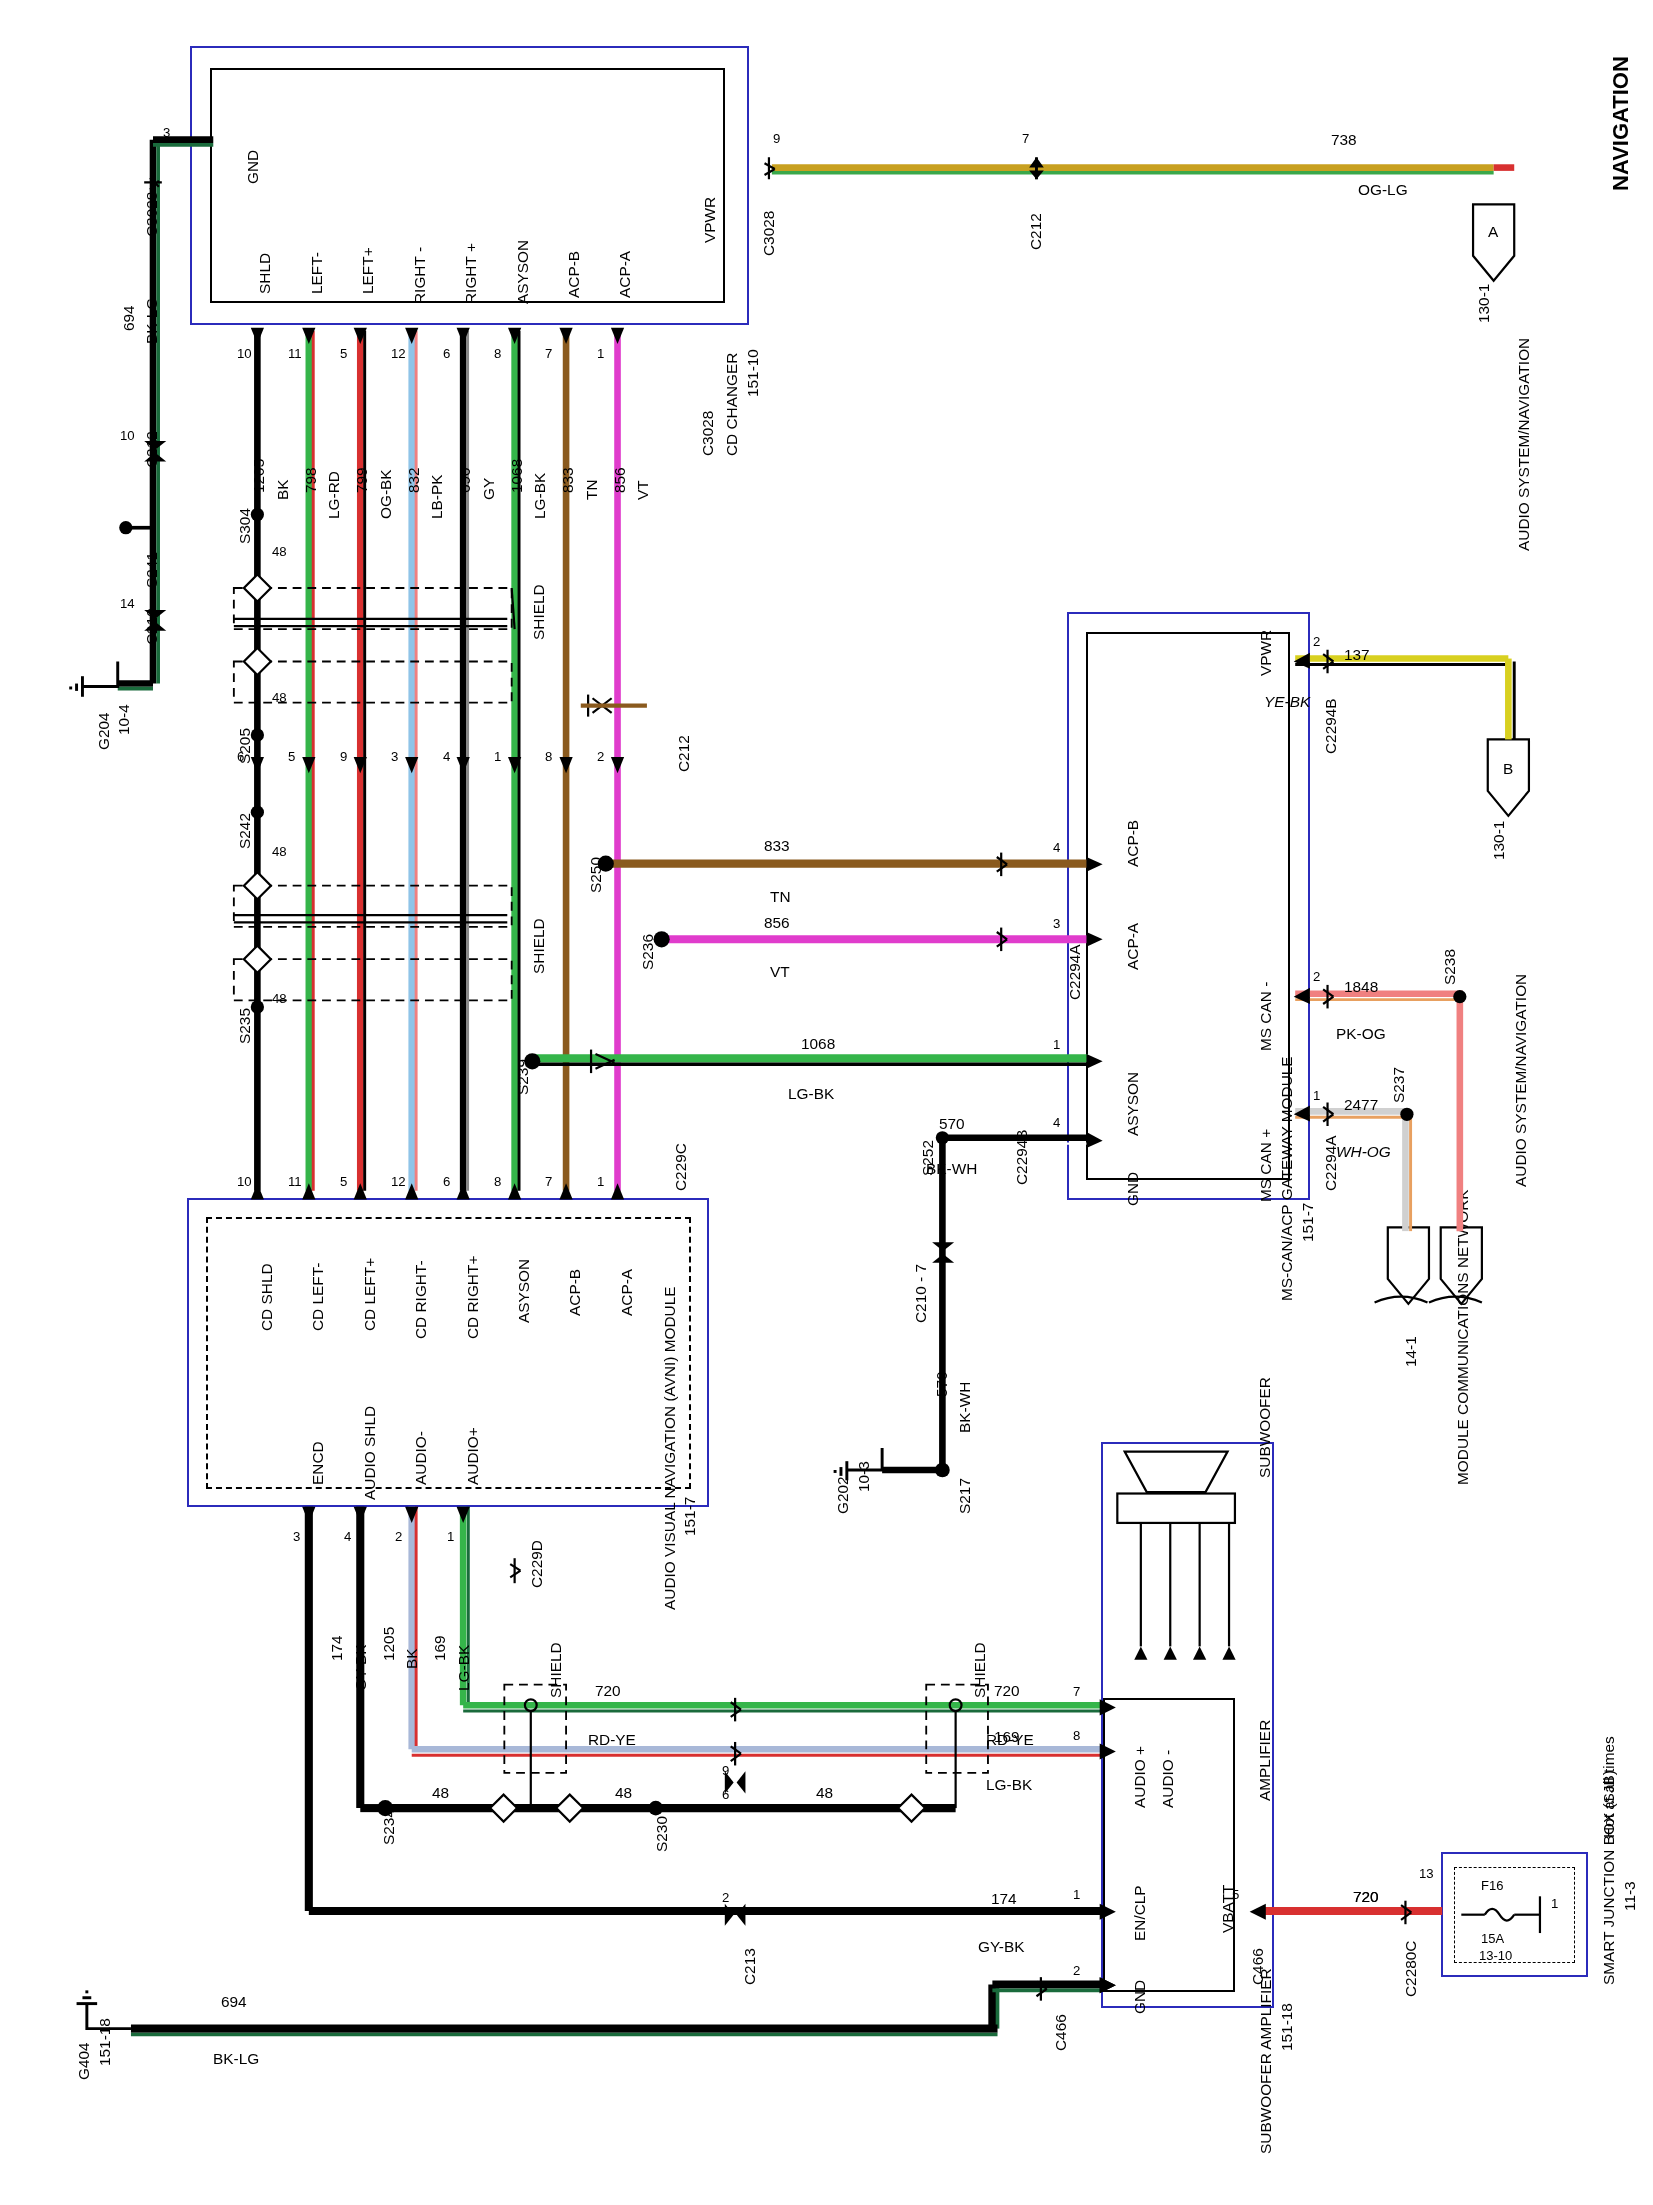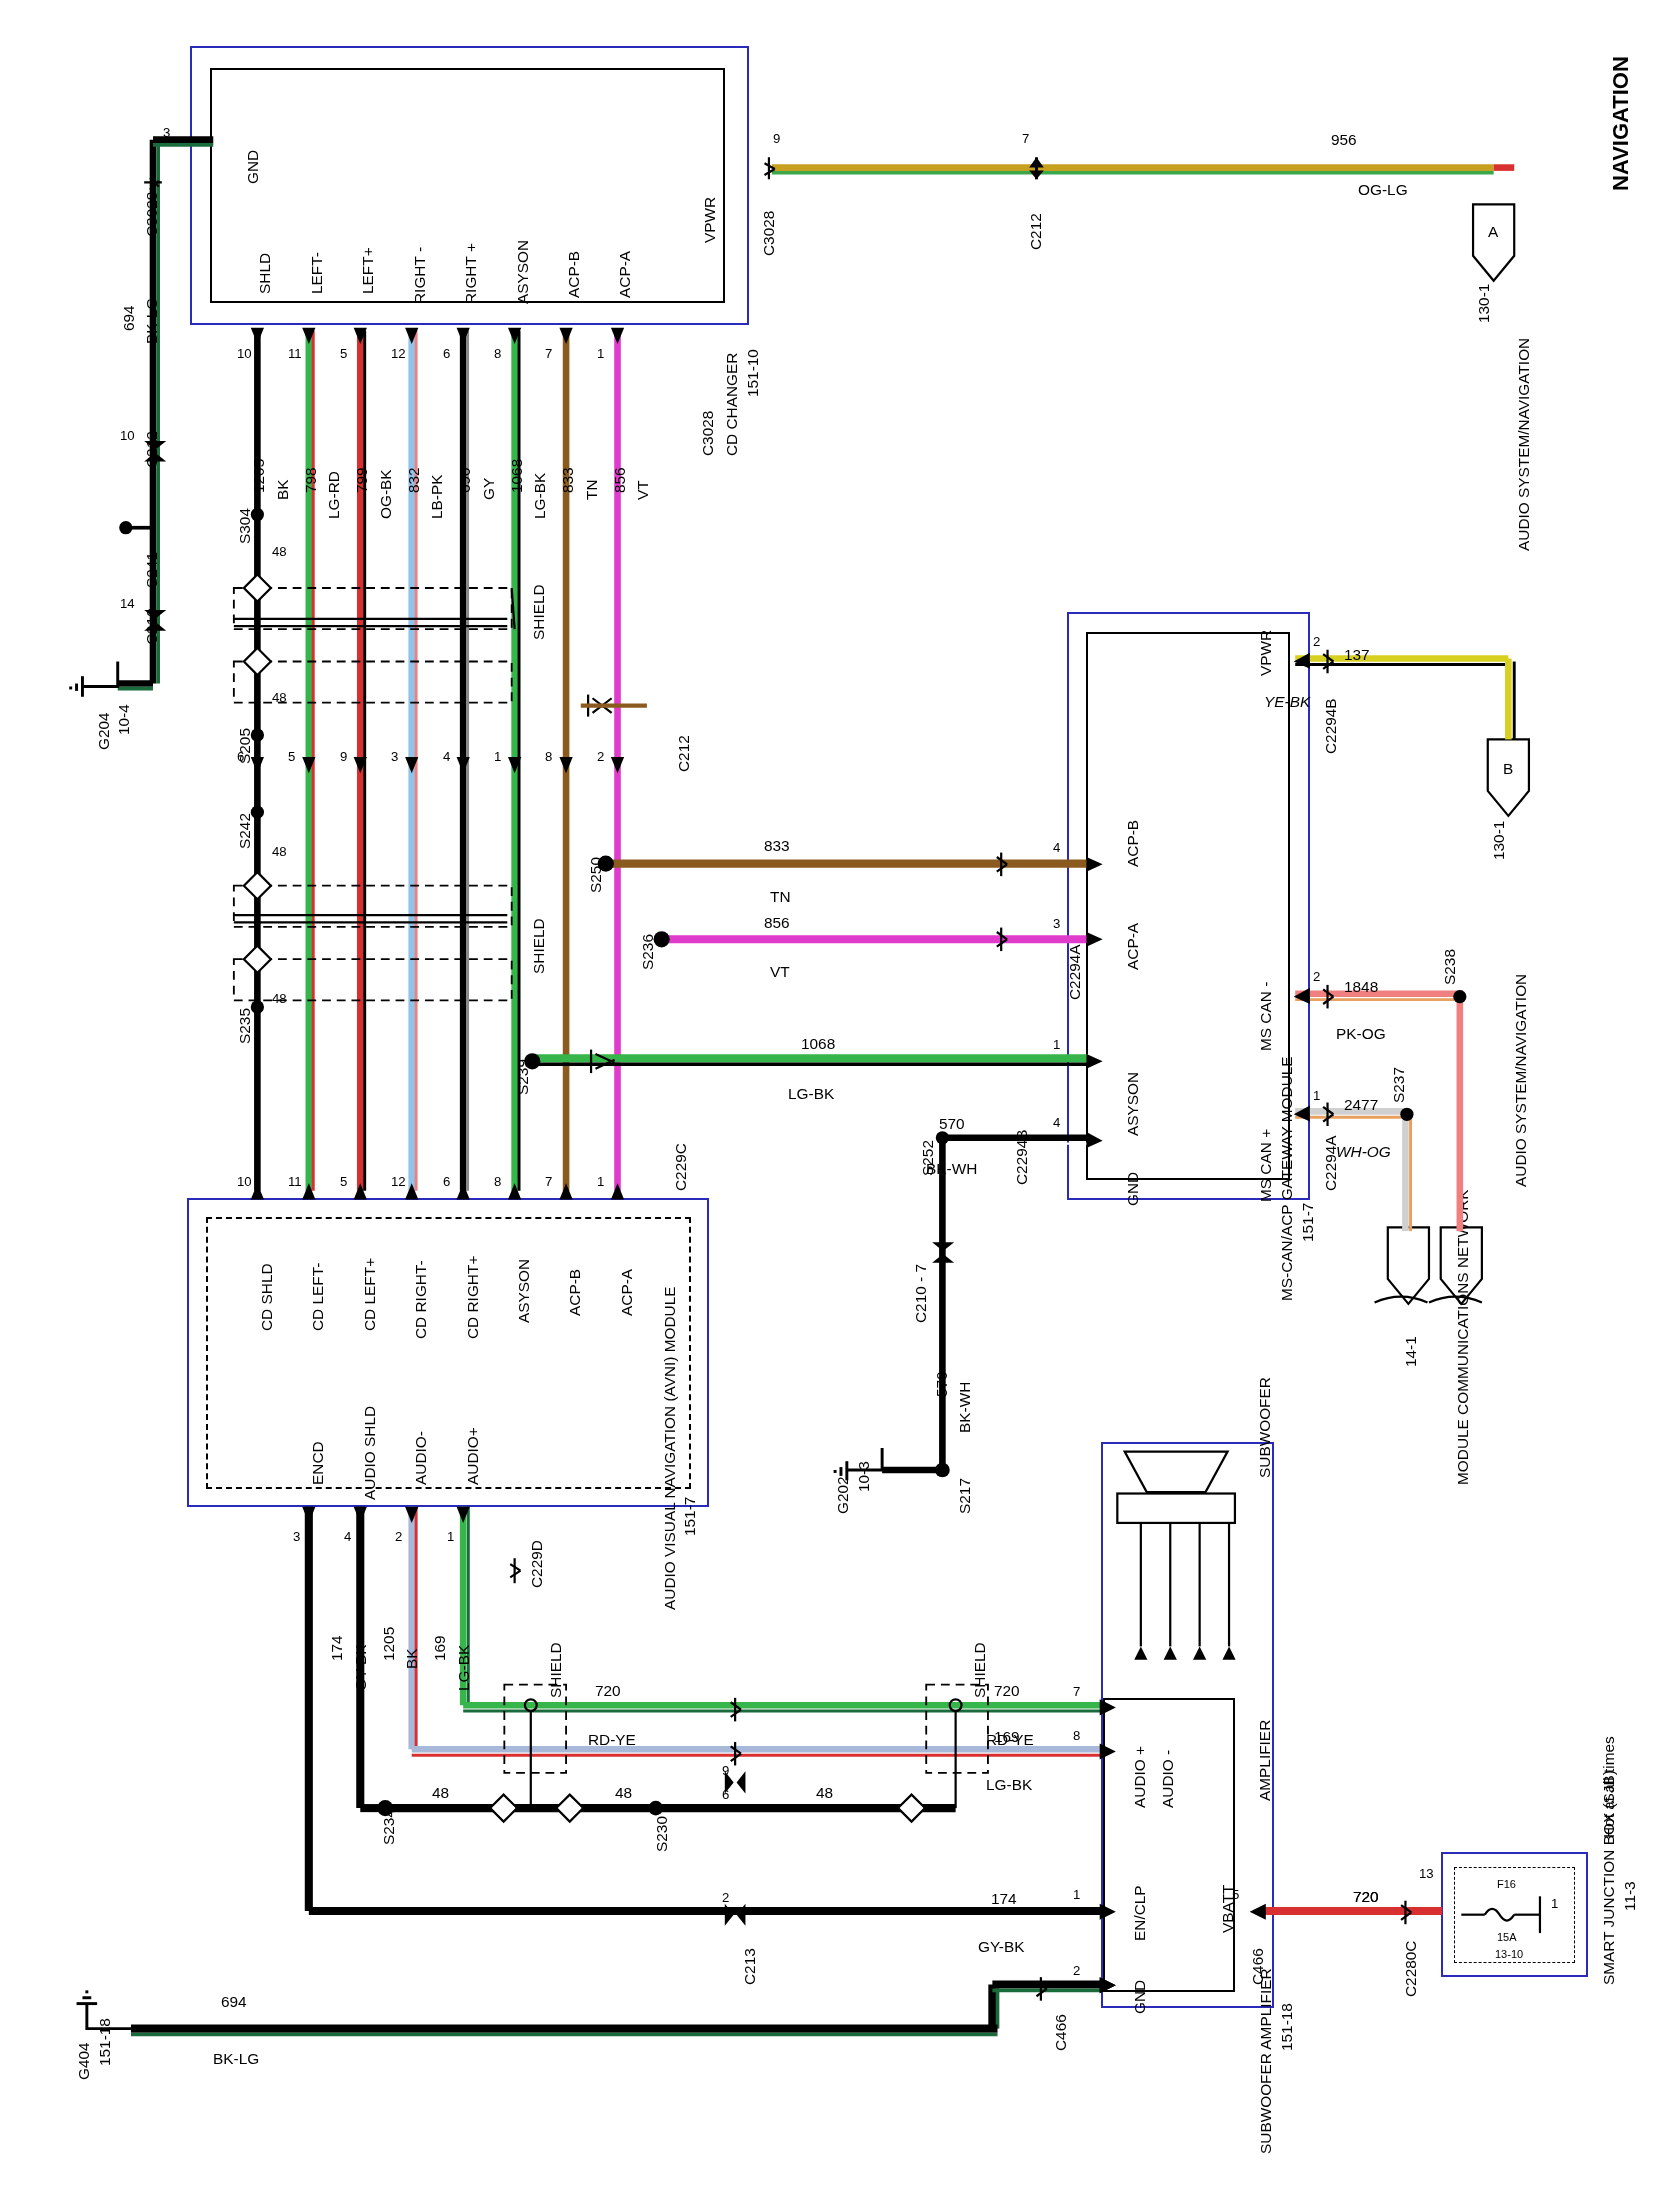--- a/index.html
+++ b/index.html
@@ -16,21 +16,21 @@
     overflow: hidden;
   }
   .lbl {
     position: absolute;
     font-size: 15.4px;
     color: #000;
     white-space: nowrap;
     line-height: 1;
   }
   .lbl.small { font-size: 13.2px; }
-  .lbl.tiny { font-size: 11px; margin-left: 16px; }
+  .lbl.tiny { font-size: 13px; }
   .lbl.big { font-size: 22px; }
   .rot90 {            
     transform-origin: 0 0;
     transform: rotate(-90deg);
   }
   .box {
     position: absolute;
     box-sizing: border-box;
   }
   .outer {
@@ -428,21 +428,21 @@
     <line x1="116" y1="2710" x2="120" y2="2710" stroke="#000" stroke-width="4"></line>
 
     <line x1="1720" y1="2600" x2="1962" y2="2600" stroke="#d83030" stroke-width="11"></line>
     <polygon points="1722,2590 1722,2612 1700,2601" fill="#000"></polygon>
     <path d="M1912,2586 l0,32" stroke="#000" stroke-width="3"></path>
     <path d="M1906,2592 l14,10 M1906,2612 l14,-10" stroke="#000" stroke-width="3" fill="none"></path>
 
     <polygon points="1496,2690 1496,2712 1518,2701" fill="#000"></polygon>
   </svg>
 
-  <div class="lbl" style="left:1331px; top:132px;">956</div>
+  <div class="lbl" style="left:1331px; top:132px;">738</div>
   <div class="lbl" style="left:1358px; top:182px;">OG-LG</div>
   <div class="lbl small" style="left:773px; top:132px;">9</div>
   <div class="lbl rot90" style="left:761px; top:256px;">C3028</div>
   <div class="lbl small" style="left:1022px; top:132px;">7</div>
   <div class="lbl rot90" style="left:1028px; top:250px;">C212</div>
 
   <div class="lbl small" style="left:163px; top:126px;">3</div>
   <div class="lbl rot90" style="left:144px; top:237px;">C3028</div>
   <div class="lbl rot90" style="left:121px; top:331px;">694</div>
   <div class="lbl rot90" style="left:144px; top:344px;">BK-LG</div>

